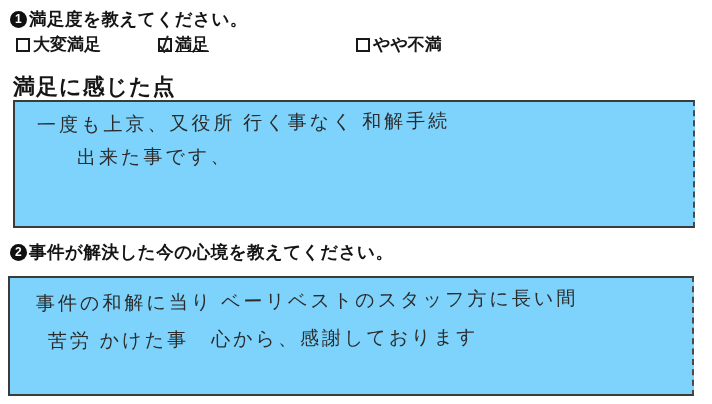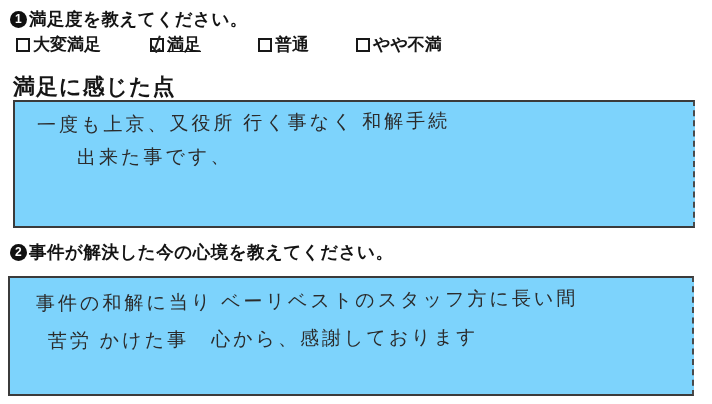--- a/index.html
+++ b/index.html
@@ -60,21 +60,21 @@
     top: 0;
     display: flex;
     align-items: center;
     gap: 3px;
     font-size: 17px;
     font-weight: 600;
     color: #161616;
     cursor: default;
   }
   .opt-0 { left: 16px; }
-  .opt-1 { left: 150px; text-decoration: underline; }
+  .opt-1 { left: 158px; text-decoration: underline; }
   .opt-2 { left: 258px; }
   .opt-3 { left: 356px; }
   .opt-4 { left: 490px; }
 
   .checkbox {
     position: relative;
     width: 14px;
     height: 14px;
     border: 2px solid #181818;
     background: #ffffff;
@@ -151,24 +151,20 @@
 
   <div class="options-row">
     <label class="option opt-0">
       <span class="checkbox"></span>
       <span>大変満足</span>
     </label>
     <label class="option opt-1">
       <span class="checkbox checked"></span>
       <span>満足</span>
     </label>
-    <label class="option opt-2">
-      <span class="checkbox"></span>
-      <span>普通</span>
-    </label>
     <label class="option opt-3">
       <span class="checkbox"></span>
       <span>やや不満</span>
     </label>
   </div>
 
   <div class="box-label">満足に感じた点</div>
 
   <div class="answer-box box-1">
     <div class="hand-line line-0">一度も上京、又役所 行く事なく 和解手続</div>

